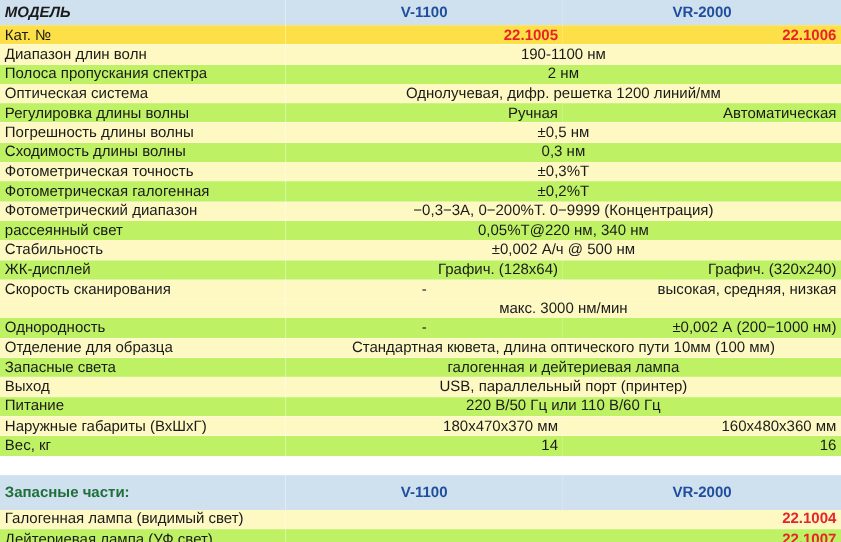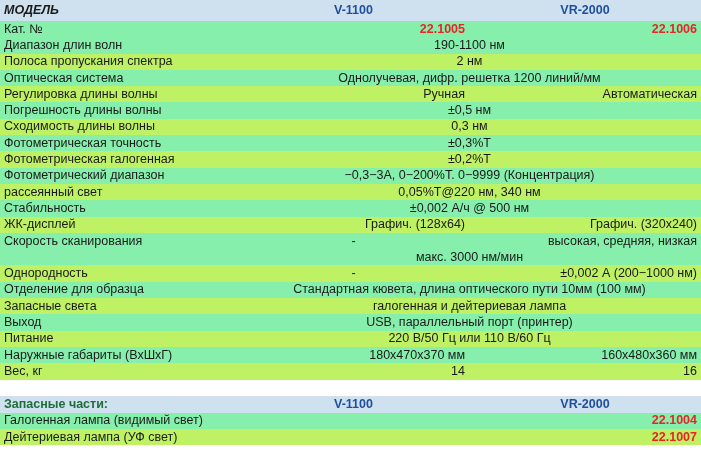--- a/index.html
+++ b/index.html
@@ -47,27 +47,27 @@
   }
   tr.header-row td.lbl {
     color: #1a1a1a;
     font-style: italic;
   }
   tr.header-row td.model-col {
     color: #1f4e9c;
     text-align: center;
   }
   tr.band td {
-    background: #86efac;
+    background: #fde047;
   }
   tr.alt td {
     background: #bef264;
   }
   tr.plain td {
-    background: #86efac;
+    background: #fef9c3;
     margin-top: 30px;
   }
   .lbl {
     text-align: left;
     color: #1a1a1a;
   }
   .ctr {
     text-align: right;
   }
   .red {
@@ -89,21 +89,21 @@
     background: #ffffff;
     padding: 0;
   }
   .parts-label {
     color: #1f6f3a;
     font-weight: bold;
     text-align: left;
   }
   tr.parts-head td {
     background: #cfe0ef;
-    height: 17px;
+    height: 29px;
   }
   .dash {
     text-align: center;
     color: #1a1a1a;
   }
 </style>
 </head>
 <body>
 
 <div class="sheet">

